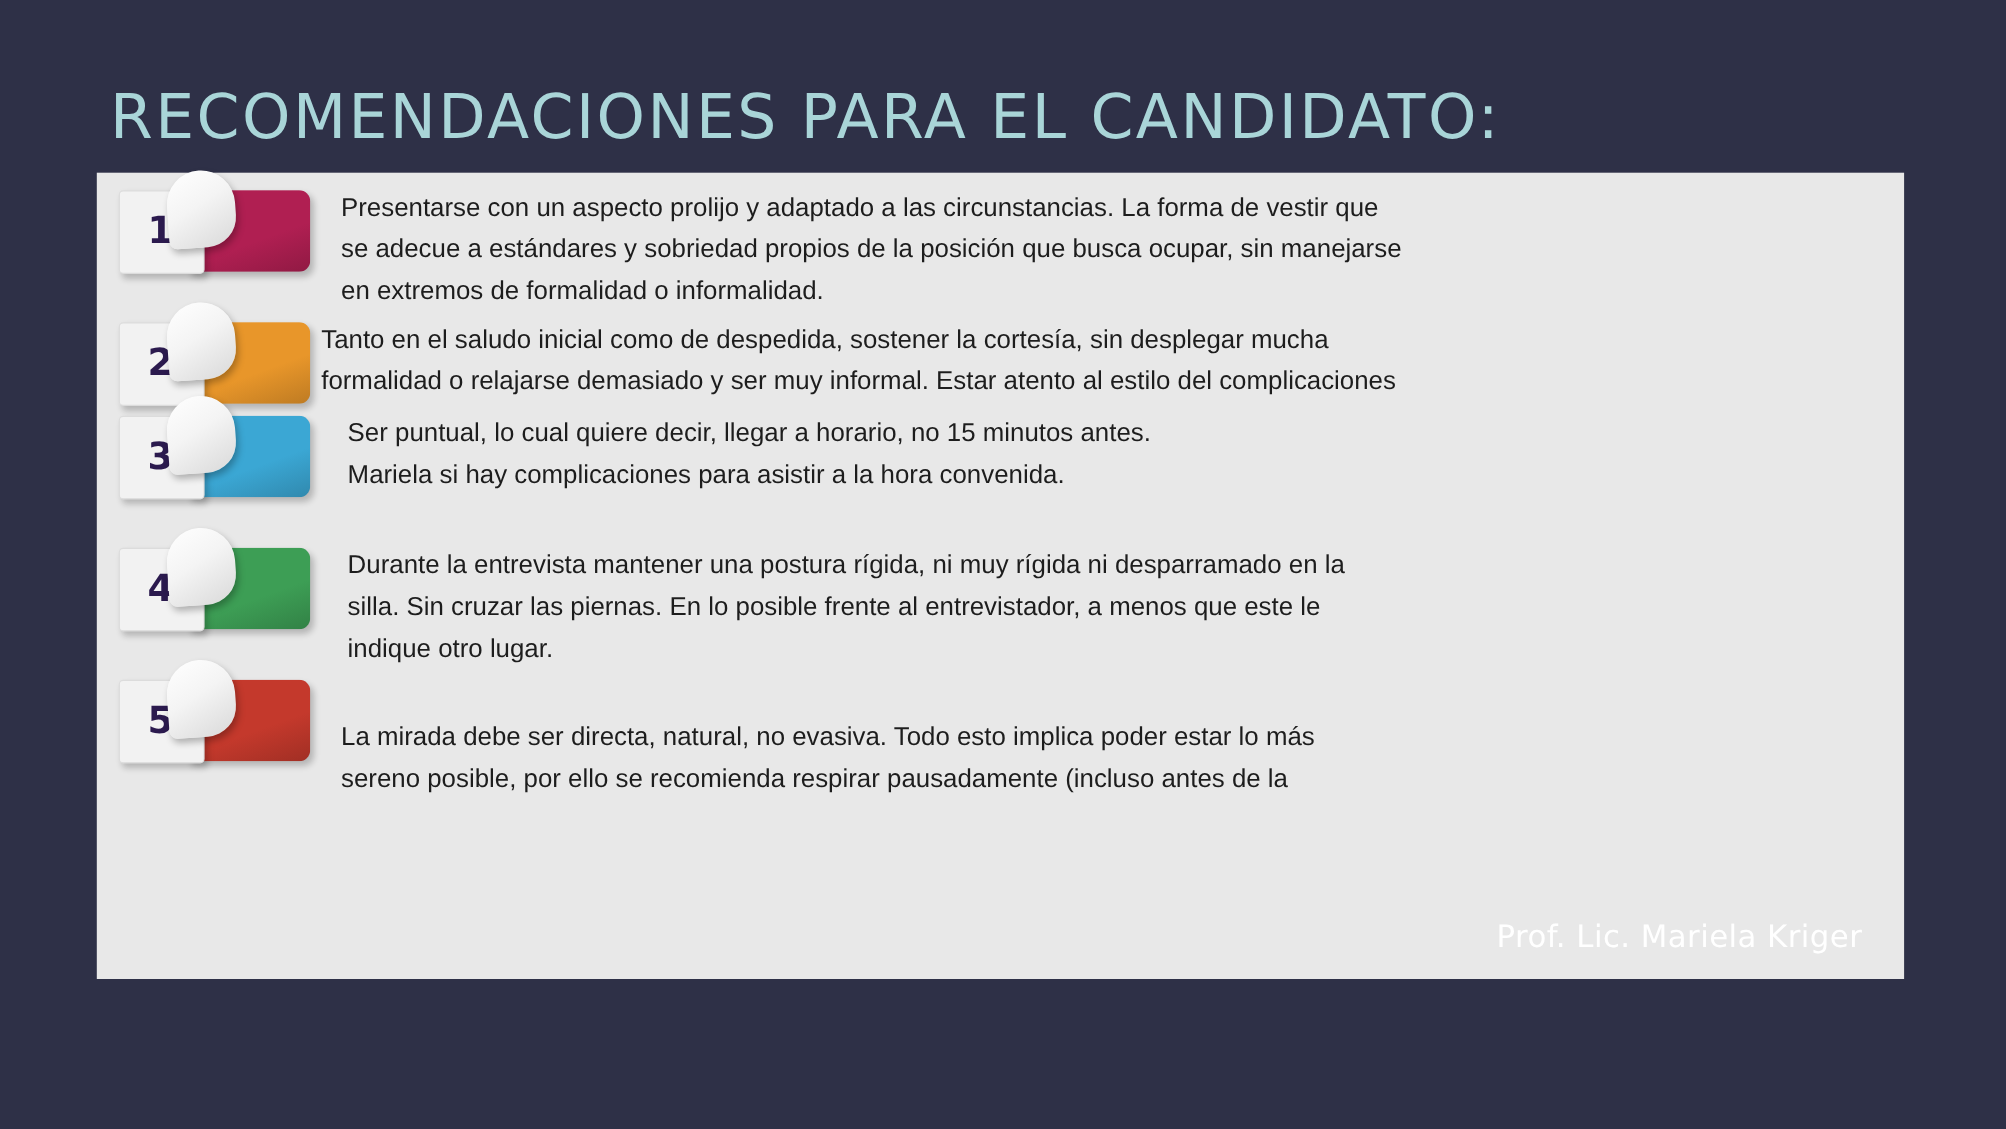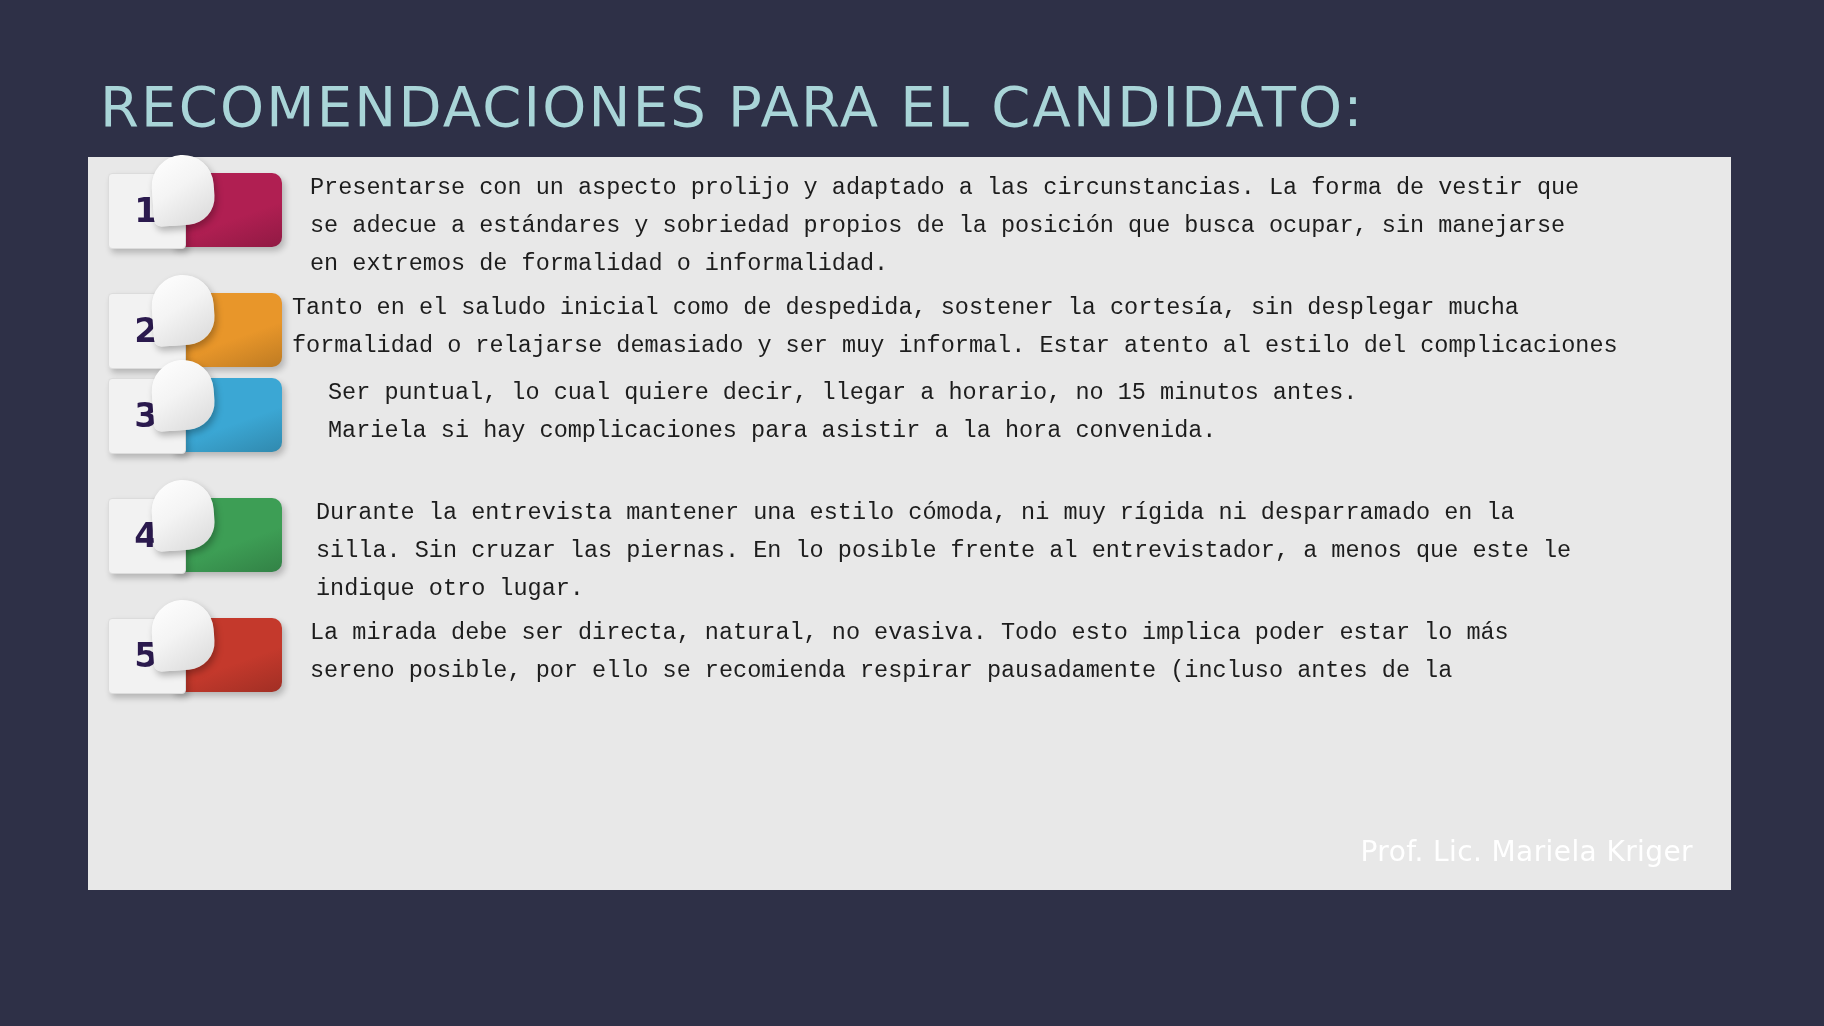--- a/index.html
+++ b/index.html
@@ -97,21 +97,21 @@
     left: 64px;
     top: -12px;
     width: 62px;
     height: 70px;
     background: linear-gradient(150deg, #ffffff 0%, #f4f4f4 45%, #d9d9d9 100%);
     border-radius: 34px 34px 30px 8px;
     box-shadow: 2px 4px 7px rgba(0,0,0,0.28);
     transform: rotate(-4deg);
   }
   .rec-text {
-    font-family: Liberation Mono, monospace;
+    font-family: Liberation Sans, sans-serif;
     font-size: 23.5px;
     line-height: 1.62;
     color: #1d1d1d;
     padding-top: 2px;
   }
   .rec-text p {
     margin: 0;
   }
   .credit {
     position: absolute;
@@ -158,46 +158,46 @@
             <p>formalidad o relajarse demasiado y ser muy informal. Estar atento al estilo del complicaciones</p>
           </div>
         </div>
         <div class="rec-row" style="top: 215px;">
           <div class="badge">
             <div class="colorbar" style="background: linear-gradient(160deg, rgb(59, 167, 212) 0%, rgb(59, 167, 212) 60%, rgba(0, 0, 0, 0.18) 100%) rgb(59, 167, 212);"></div>
             <div class="plate"></div>
             <div class="num">3</div>
             <div class="curl"></div>
           </div>
-          <div class="rec-text" style="margin-left: 44px;">
+          <div class="rec-text" style="margin-left: 32px;">
             <p>Ser puntual, lo cual quiere decir, llegar a horario, no 15 minutos antes.</p>
             <p>Mariela si hay complicaciones para asistir a la hora convenida.</p>
           </div>
         </div>
         <div class="rec-row" style="top: 335px;">
           <div class="badge">
             <div class="colorbar" style="background: linear-gradient(160deg, rgb(61, 158, 85) 0%, rgb(61, 158, 85) 60%, rgba(0, 0, 0, 0.18) 100%) rgb(61, 158, 85);"></div>
             <div class="plate"></div>
             <div class="num">4</div>
             <div class="curl"></div>
           </div>
           <div class="rec-text" style="margin-left: 32px;">
-            <p>Durante la entrevista mantener una estilo cómoda, ni muy rígida ni desparramado en la</p>
+            <p>Durante la entrevista mantener una postura rígida, ni muy rígida ni desparramado en la</p>
             <p>silla. Sin cruzar las piernas. En lo posible frente al entrevistador, a menos que este le</p>
             <p>indique otro lugar.</p>
           </div>
         </div>
         <div class="rec-row" style="top: 455px;">
           <div class="badge">
             <div class="colorbar" style="background: linear-gradient(160deg, rgb(196, 57, 44) 0%, rgb(196, 57, 44) 60%, rgba(0, 0, 0, 0.18) 100%) rgb(196, 57, 44);"></div>
             <div class="plate"></div>
             <div class="num">5</div>
             <div class="curl"></div>
           </div>
-          <div class="rec-text" style="margin-left: 26px;">
+          <div class="rec-text" style="margin-left: 26px; margin-top: 36px;">
             <p>La mirada debe ser directa, natural, no evasiva. Todo esto implica poder estar lo más</p>
             <p>sereno posible, por ello se recomienda respirar pausadamente (incluso antes de la</p>
           </div>
         </div>
       </div>
     <div class="credit">Prof. Lic. Mariela Kriger</div>
   </div>
 
 </div>
 

